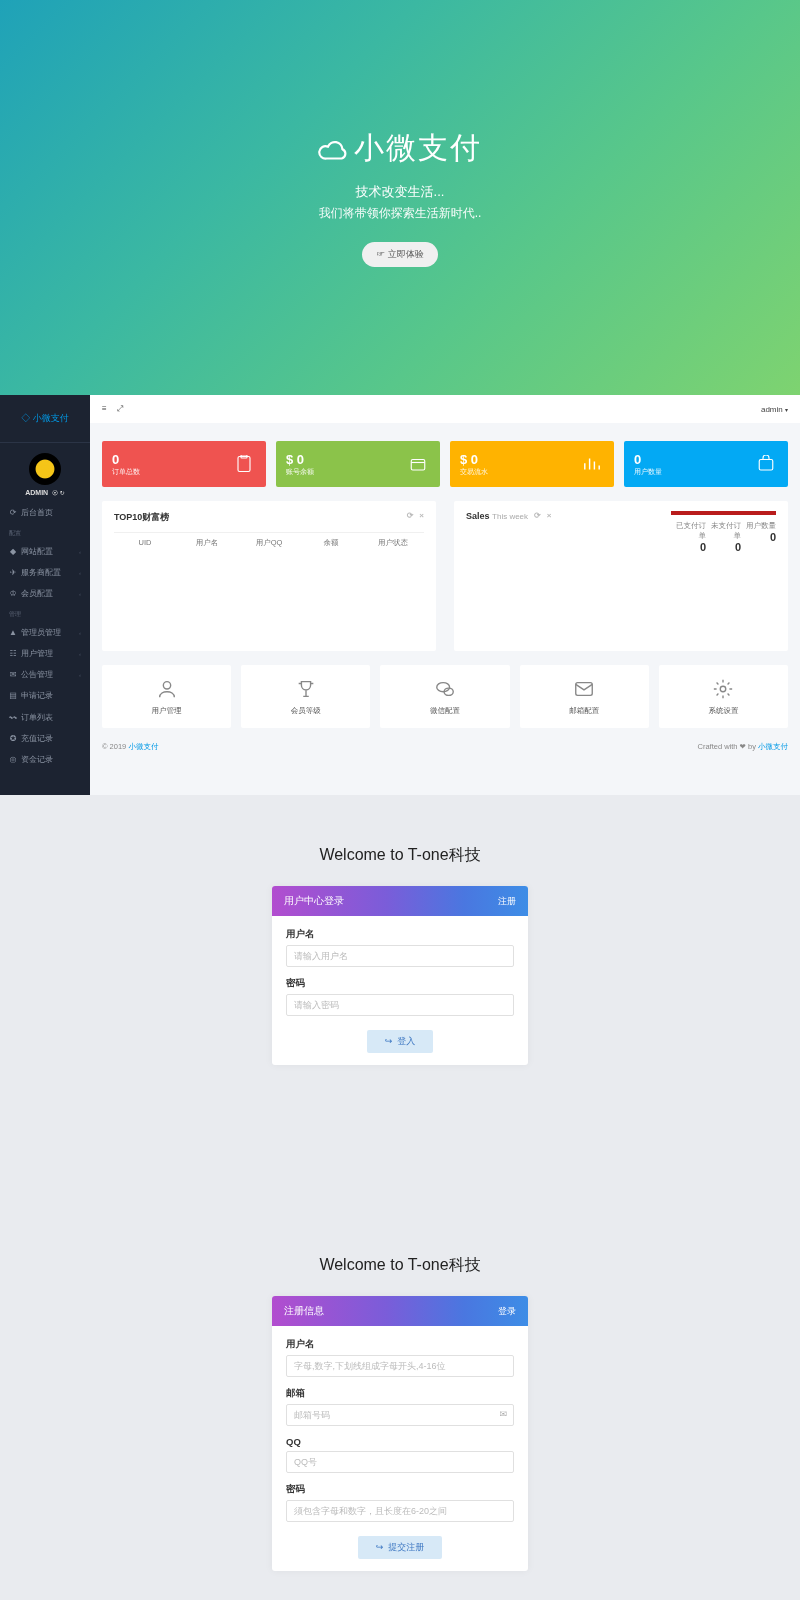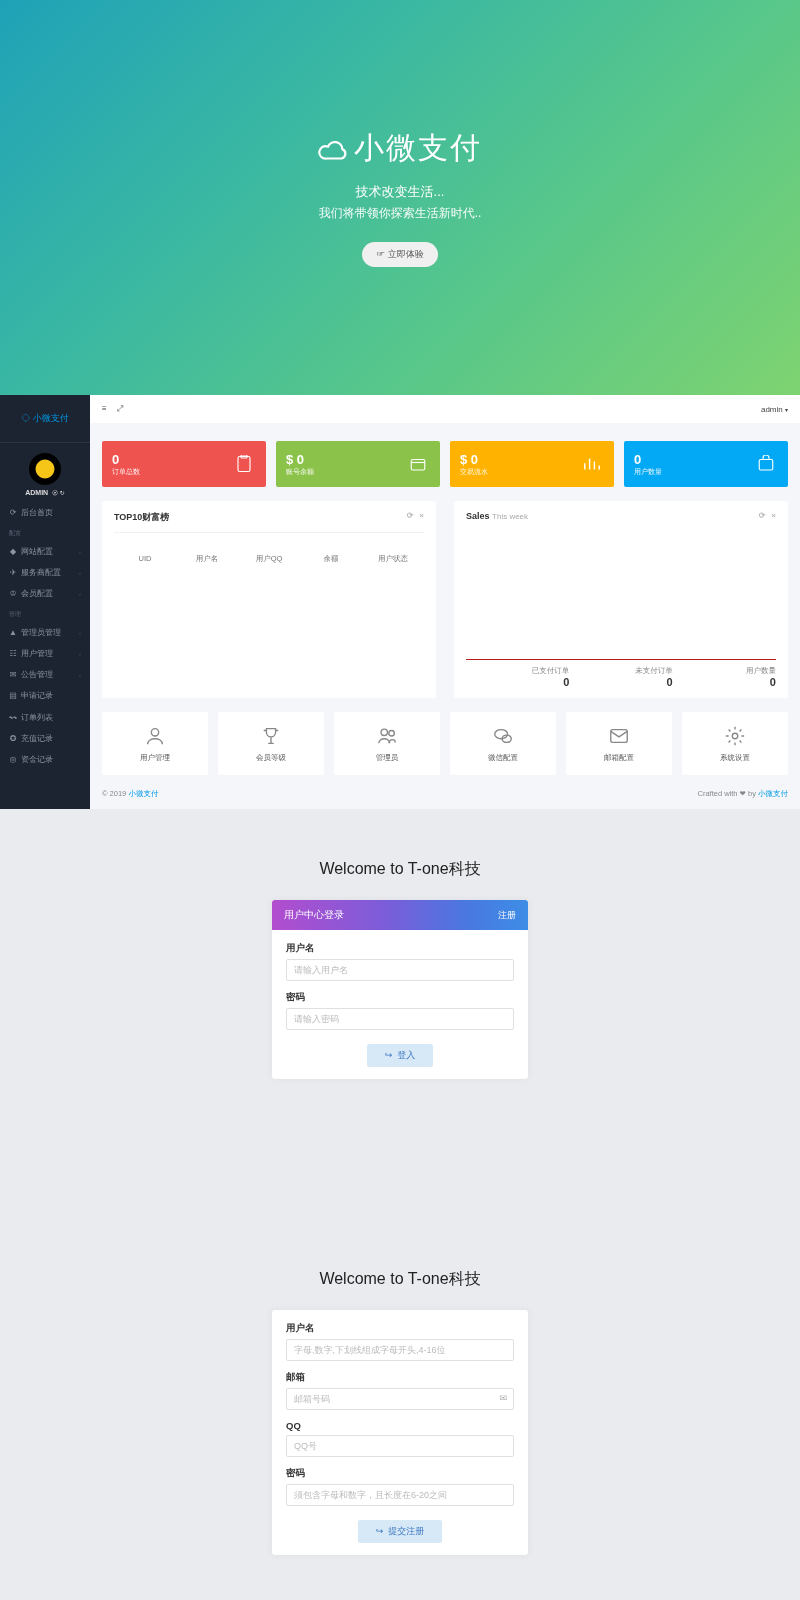--- a/index.html
+++ b/index.html
@@ -32,25 +32,25 @@
 .stat{flex:1;color:#fff;border-radius:2px;padding:8px 10px;display:flex;justify-content:space-between;align-items:center;height:46px}
 .stat .v{font-size:13px;font-weight:600}
 .stat .l{font-size:7px;opacity:.9}
 .stat .sicon{width:24px;height:24px;display:flex;align-items:center;justify-content:center}
 .stat.red{background:#ef5350}.stat.green{background:#8bc34a}.stat.orange{background:#ffb300}.stat.blue{background:#03a9f4}
 .panels{display:flex;gap:18px;margin-bottom:14px}
 .panel{background:#fff;border-radius:2px;flex:1;padding:10px 12px}
 .panel .phead{display:flex;justify-content:space-between;font-size:9px;font-weight:600;color:#333;margin-bottom:8px}
 .panel .phead .picon{color:#bbb;font-size:8px}
 .panel .phead .picon span{margin-left:6px;cursor:pointer}
-.thead{display:flex;font-size:7.5px;color:#777;padding:21px 0;border-top:1px solid #f0f0f0}
+.thead{display:flex;font-size:7.5px;color:#777;padding:5px 0;border-top:1px solid #f0f0f0}
 .thead div{flex:1;text-align:center}
-.panel.sales{display:flex;flex-direction:column}
+.panel.sales{display:flex;flex-direction:row}
 .sales-body{flex:1;min-height:130px}
-.sales-foot{display:flex;font-size:7.5px;color:#888;border-top:1px solid #b91c1c;padding-top:6px}
+.sales-foot{display:flex;font-size:7.5px;color:#888;border-top:4px solid #b91c1c;padding-top:6px}
 .sales-foot>div{flex:1;text-align:right}
 .sales-foot .n{font-size:11px;color:#333;font-weight:600}
 .quick{display:flex;gap:10px;margin-bottom:14px}
 .qitem{flex:1;background:#fff;border-radius:2px;text-align:center;padding:12px 0;cursor:pointer}
 .qitem .qi{height:24px;display:flex;align-items:center;justify-content:center;color:#888;margin-bottom:5px}
 .qitem .ql{font-size:7.5px;color:#555}
 .footer{display:flex;justify-content:space-between;font-size:7.5px;color:#888}
 .footer a{color:#0099e6;text-decoration:none}
 
 
@@ -242,30 +242,20 @@
           <div class="qi">
             <svg width="22" height="22" viewBox="0 0 24 24" fill="none" stroke="#888" stroke-width="1.5">
               <path d="M7 4h10v4a5 5 0 0 1-10 0V4zM9 20h6M12 13v7M4 6h3M17 6h3"></path>
             </svg>
           </div>
           <div class="ql">会员等级</div>
         </div>
         <div class="qitem">
           <div class="qi">
             <svg width="22" height="22" viewBox="0 0 24 24" fill="none" stroke="#888" stroke-width="1.5">
-              <circle cx="9" cy="8" r="3.5"></circle>
-              <circle cx="17" cy="9" r="3"></circle>
-              <path d="M3 20c0-3 3-5 6-5s6 2 6 5M14 20c0-2 2-4 4-4s3 1 3 3"></path>
-            </svg>
-          </div>
-          <div class="ql">管理员</div>
-        </div>
-        <div class="qitem">
-          <div class="qi">
-            <svg width="22" height="22" viewBox="0 0 24 24" fill="none" stroke="#888" stroke-width="1.5">
               <ellipse cx="10" cy="10" rx="7" ry="5"></ellipse>
               <ellipse cx="16" cy="15" rx="5" ry="4"></ellipse>
             </svg>
           </div>
           <div class="ql">微信配置</div>
         </div>
         <div class="qitem">
           <div class="qi">
             <svg width="22" height="22" viewBox="0 0 24 24" fill="none" stroke="#888" stroke-width="1.5">
               <rect x="3" y="5" width="18" height="14" rx="2"></rect>
@@ -301,20 +291,24 @@
     </div>
     <div class="cbody" id="login-fields"><label>用户名</label><input placeholder="请输入用户名" style=""><label>密码</label><input placeholder="请输入密码" style="">
       <div class="btnrow"><button><span class="bi">↪</span><span>登入</span></button></div>
     </div>
   </div>
 </section>
 
 <section class="auth section4">
   <h2>Welcome to T-one科技</h2>
   <div class="card">
+    <div class="chead">
+      <span>注册信息</span>
+      <span class="link">登录</span>
+    </div>
     <div class="cbody" id="reg-fields">
         <label>用户名</label>
         <div class="inwrap"><input placeholder="字母,数字,下划线组成字母开头,4-16位" style=""></div>
         <label>邮箱</label>
         <div class="inwrap"><input placeholder="邮箱号码" style=""><span class="suffix">✉</span></div>
         <label>QQ</label>
         <div class="inwrap"><input placeholder="QQ号" style=""></div>
         <label>密码</label>
         <div class="inwrap"><input placeholder="须包含字母和数字，且长度在6-20之间" style=""></div>
       <div class="btnrow"><button><span class="bi">↪</span><span>提交注册</span></button></div>

